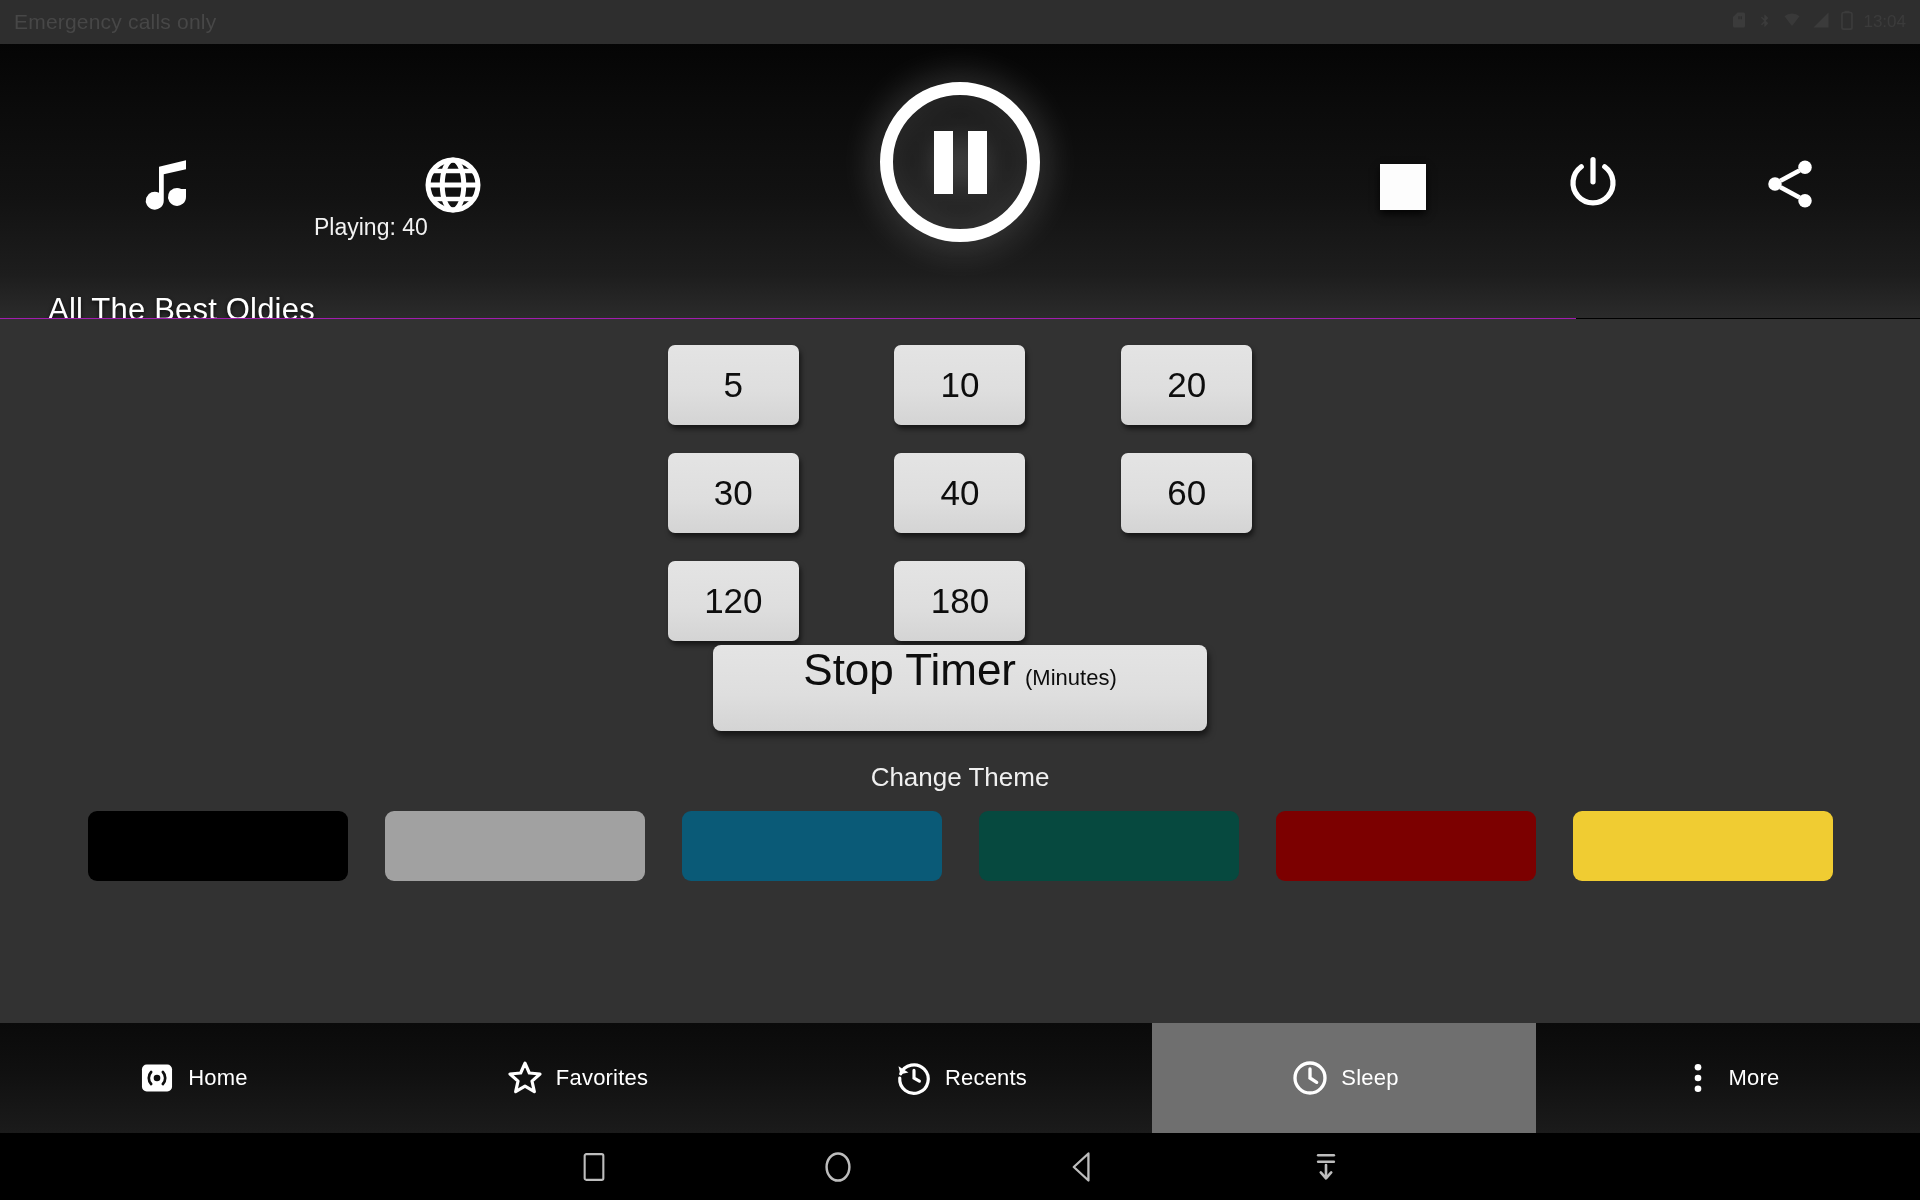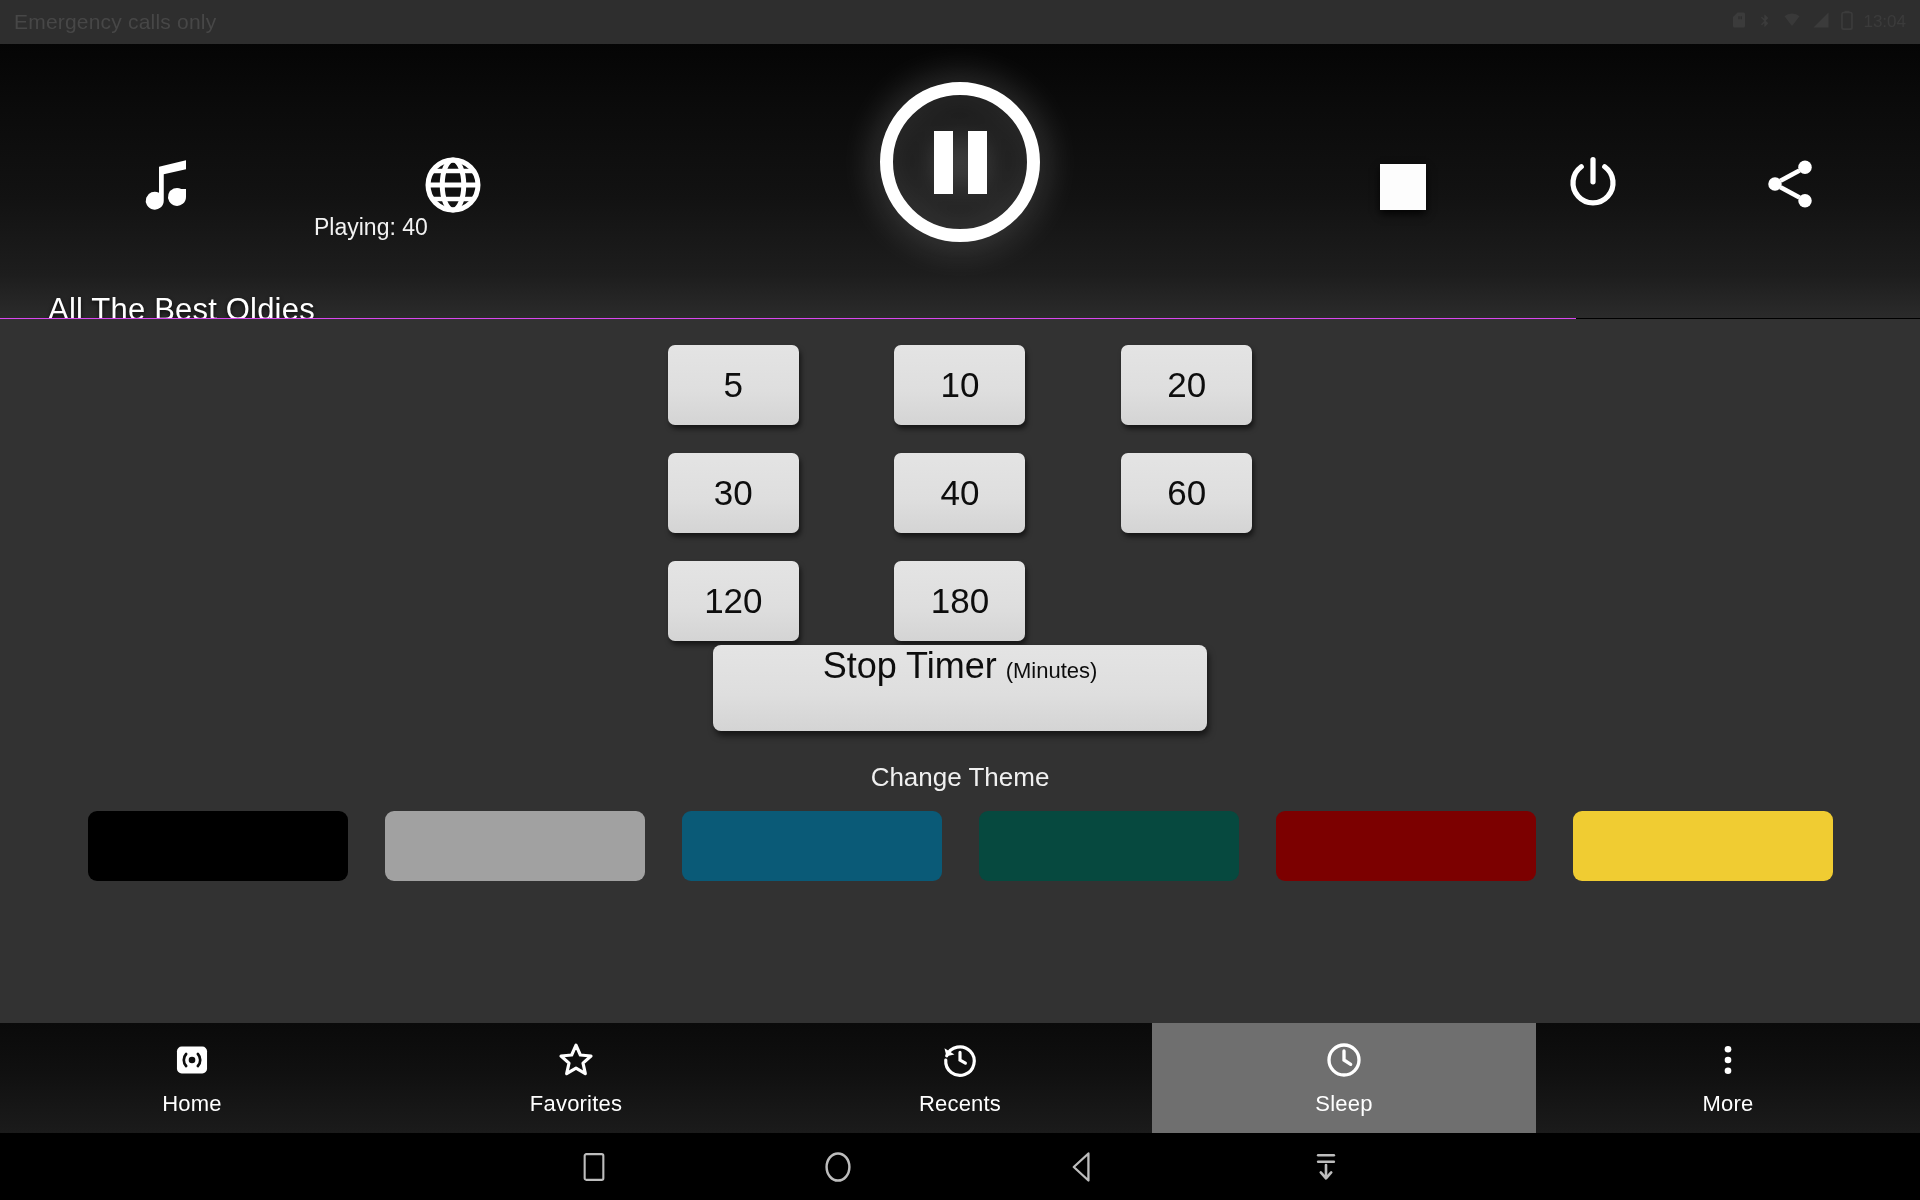--- a/index.html
+++ b/index.html
@@ -9,21 +9,21 @@
     height: 1200px;
     overflow: hidden;
     background: #000;
     font-family: "Liberation Sans", sans-serif;
   }
 
   #app {
     position: relative;
     width: 1576px;
     height: 1200px;
-    background: #d946ef;
+    background: #a21caf;
   }
 
   
   .status-bar {
     position: absolute;
     top: 0; left: 0;
     width: 1920px;
     height: 44px;
     background: #2e2e2e;
     display: flex;
@@ -184,21 +184,21 @@
     background: linear-gradient(180deg, #e4e4e4 0%, #dedede 58%, #d4d4d4 100%);
     border: none;
     color: #0d0d0d;
     display: flex;
     align-items: baseline;
     justify-content: center;
     gap: 9px;
     cursor: pointer;
     box-shadow: 2px 5px 6px rgba(0,0,0,0.55);
   }
-  .stop-timer-main  { font-size: 36px; }
+  .stop-timer-main  { font-size: 44px; }
   .stop-timer-sub   { font-size: 22px; }
 
   .change-theme-label {
     position: absolute;
     left: 0; top: 443px;
     width: 1920px;
     text-align: center;
     font-size: 26px;
     color: #f0f0f0;
   }
@@ -226,21 +226,21 @@
     position: absolute;
     left: 0; top: 1023px;
     width: 1920px;
     height: 110px;
     background: linear-gradient(180deg, #0a0a0a 0%, #101010 45%, #1b1b1b 100%);
     display: flex;
   }
   .tab {
     flex: 1 1 0;
     display: flex;
-    flex-direction: column;
+    flex-direction: row;
     align-items: center;
     justify-content: center;
     gap: 10px;
     cursor: pointer;
     position: relative;
   }
   .tab.active { background: #6f6f6f; }
   .tab-icon {
     width: 42px;
     height: 42px;

